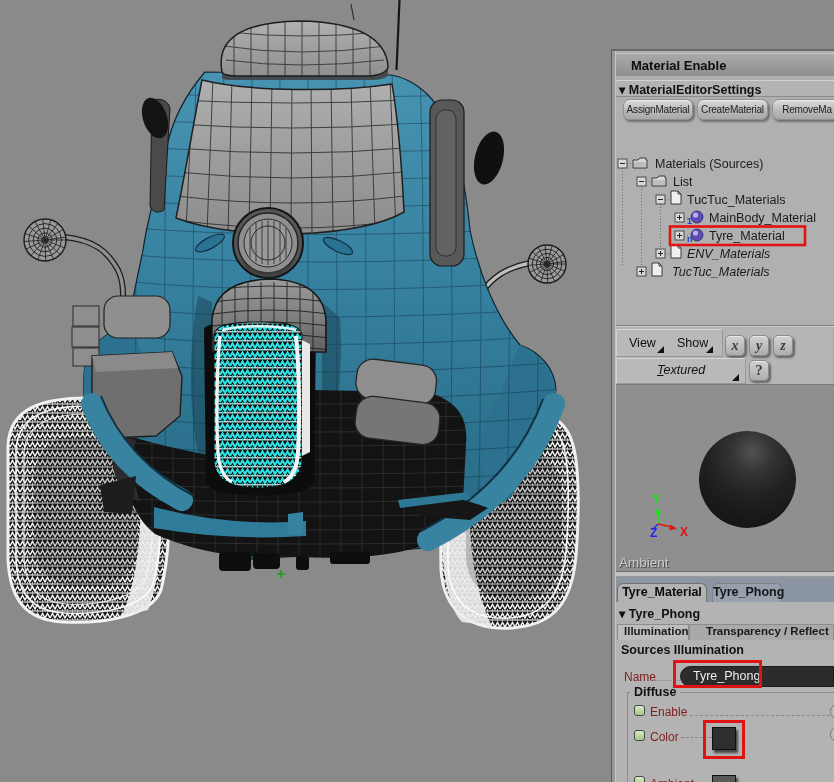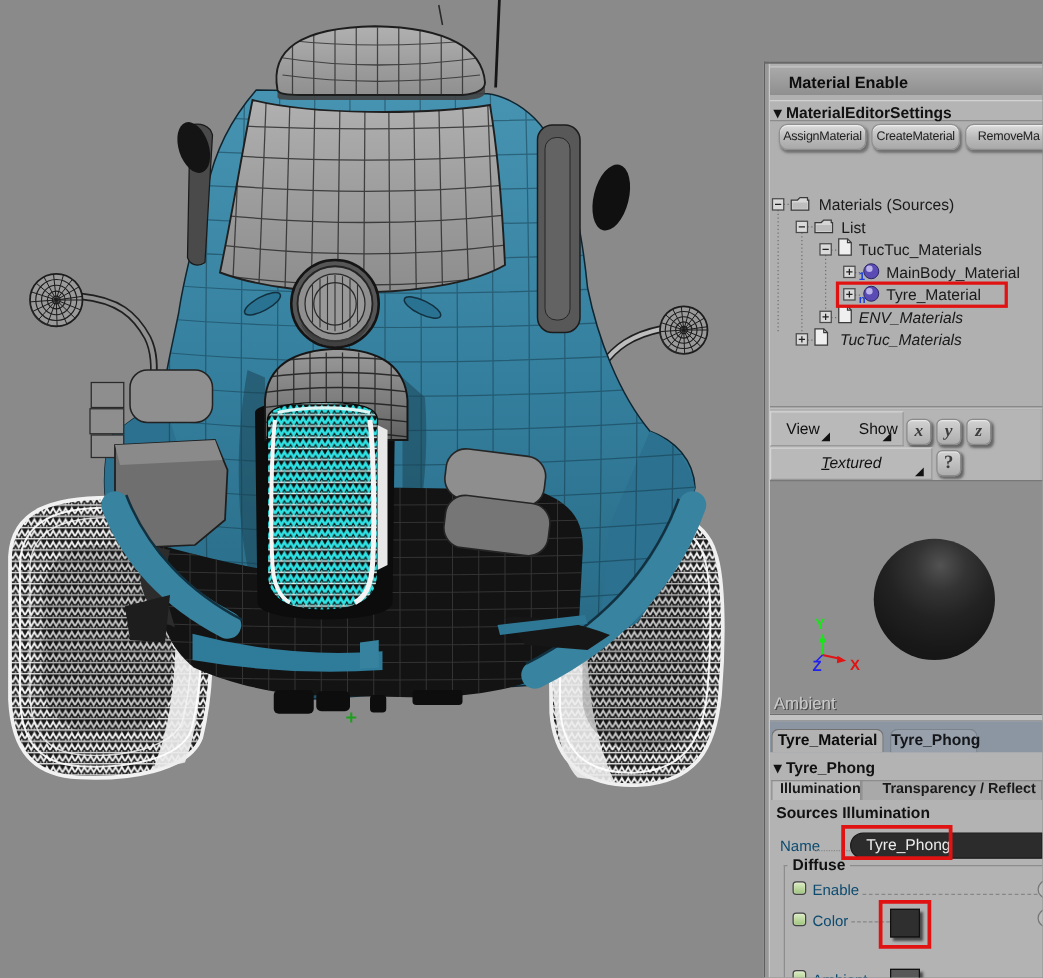--- a/index.html
+++ b/index.html
@@ -22,21 +22,21 @@
 .tabstrip{position:absolute;left:5px;top:528px;width:218px;height:25px;background:#8c96a2;}
 .tab1{position:absolute;left:1px;top:6px;width:90px;height:19px;background:#b2b2b2;border:1px solid #717171;border-bottom:none;border-radius:6px 6px 0 0;font-size:12.5px;font-weight:bold;color:#0c0c0c;text-align:center;padding-top:1px;}
 .tab2{position:absolute;left:96px;top:6px;width:70px;height:19px;background:#97a0ab;border:1px solid #7b838d;border-bottom:none;border-radius:6px 6px 0 0;font-size:12.5px;font-weight:bold;color:#14161a;text-align:center;padding-top:1px;}
 .content{position:absolute;left:5px;top:553px;width:218px;height:180px;background:#b3b3b3;font-size:12px;color:#1a1a1a;}
 .hdr2{position:absolute;left:3px;top:4px;font-size:12.5px;font-weight:bold;color:#111;}
 .ptabs{position:absolute;left:0;top:22px;width:218px;height:16px;}
 .ptab1{position:absolute;left:1px;top:0;width:72px;height:16px;background:#bdbdbd;border:1px solid #8d8d8d;border-bottom:none;font-size:11.5px;font-weight:bold;padding:0px 12px 0 6px;}
 .ptab2{position:absolute;left:73px;top:0;width:145px;height:16px;background:#a9a9a9;border:1px solid #8d8d8d;border-bottom:none;font-size:11.5px;font-weight:bold;padding:0px 0 0 16px;white-space:nowrap;overflow:hidden;}
 .hdr3{position:absolute;left:5px;top:41px;font-size:12.5px;font-weight:bold;color:#111;}
 .row{position:absolute;left:0;width:218px;height:22px;}
-.lbl{position:absolute;font-size:12px;color:#0c4a6e;}
+.lbl{position:absolute;font-size:12px;color:#7f1d1d;}
 .dots{position:absolute;border-top:1px dotted #8a8a8a;}
 .input{position:absolute;left:64px;top:0px;width:154px;height:21px;background:#2c2c2c;border:1px solid #1b1b1b;border-radius:11px 0 0 11px;color:#ececec;font-size:12.5px;padding:2px 0 0 12px;}
 .redbox{position:absolute;border:3px solid #e11212;z-index:30;}
 .group{position:absolute;left:11px;top:90px;width:207px;height:90px;border-left:1px solid #8d8d8d;border-top:1px solid #8d8d8d;}
 .gtitle{position:absolute;left:2px;top:-8px;background:#b3b3b3;padding:0 4px;font-size:12.5px;font-weight:bold;color:#111;}
 .led{position:absolute;width:10.5px;height:10.5px;border-radius:3px;border:1px solid #444;background:linear-gradient(#dcedc4,#9fc47d);box-shadow:inset 0 0 1px #fff;}
 .dashes{position:absolute;border-top:1px dashed #878787;}
 .swatch{position:absolute;width:24px;height:23px;background:#2f2f2f;border:1px solid #101010;box-shadow:2px 2.5px 2px rgba(45,45,45,.8);}
 .pcirc{position:absolute;left:202px;width:15px;height:15px;border-radius:50%;border:1px solid #777;background:#bcbcbc;}
 </style></head>
@@ -434,21 +434,21 @@
    <text x="76" y="118" font-style="italic">ENV_Materials</text>
    <text x="61" y="136" font-style="italic">TucTuc_Materials</text>
   </g>
   <rect x="59" y="86.5" width="135" height="18.5" fill="none" stroke="#e11212" stroke-width="2.6"></rect>
  </svg>
  <div class="divider" style="top:276px;"></div>
  <div class="toolbar">
    <div class="tbbox" style="left:0px;top:1px;width:107px;height:28px;"></div>
    <span style="position:absolute;left:13px;top:8px;">View</span>
       <span class="tri" style="left:41px;top:18px;"></span>
-   <span style="position:absolute;left:71px;top:8px;">Show</span>
+   <span style="position:absolute;left:61px;top:8px;">Show</span>
       <span class="tri" style="left:90px;top:18px;"></span>
    <div class="sqbtn" style="left:109px;top:7px;">x</div>
    <div class="sqbtn" style="left:133px;top:7px;">y</div>
    <div class="sqbtn" style="left:157px;top:7px;">z</div>
    <div class="tbbox" style="left:0px;top:30px;width:130px;height:26px;"></div>
    <span style="position:absolute;left:41px;top:35px;font-style:italic;"><u>T</u>extured</span>
       <span class="tri" style="left:116px;top:46px;"></span>
    <div class="sqbtn" style="left:133px;top:32px;font-size:15px;font-style:normal;">?</div>
  </div>
  <div class="preview">

